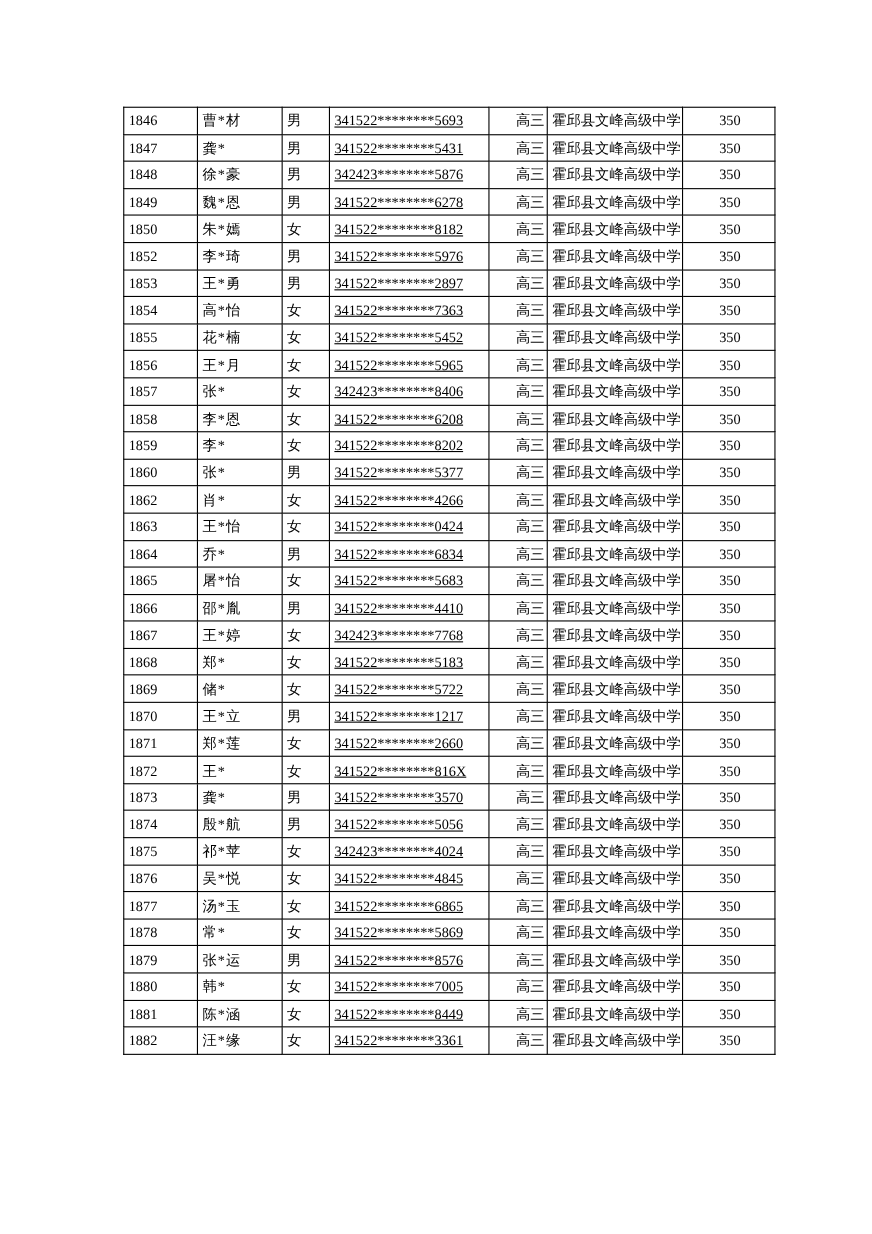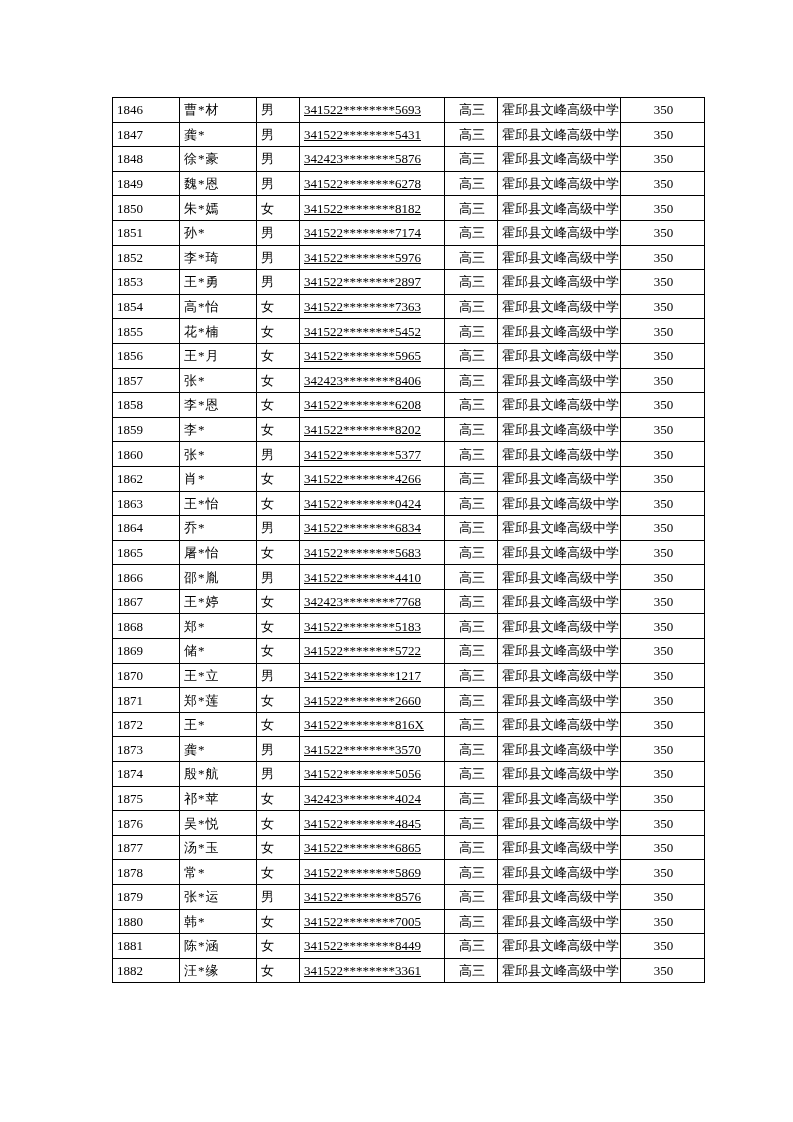--- a/index.html
+++ b/index.html
@@ -32,21 +32,21 @@
     line-height: 1;
     padding: 0 2px 0 4px;
     white-space: nowrap;
     overflow: hidden;
     vertical-align: middle;
   }
   td.col-serial { width: 60px; text-align: left; }
   td.col-name   { width: 70px; text-align: left; letter-spacing: 1px; }
   td.col-gender { width: 36px; text-align: left; }
   td.col-id     { width: 138px; text-align: left; font-size: 12.5px; text-decoration: underline; }
-  td.col-grade  { width: 46px; text-align: center; }
+  td.col-grade  { width: 46px; text-align: right; }
   td.col-school { width: 116px; text-align: left; font-size: 11px; padding: 0 1px; }
   td.col-score  { width: 77px; text-align: center; }
 </style>
 </head>
 <body>
 
 <div class="page">
   <table class="roster">
     <tbody id="roster-body">
         <tr>
@@ -88,29 +88,20 @@
         <tr>
           <td class="col-serial">1850</td>
           <td class="col-name">朱*嫣</td>
           <td class="col-gender">女</td>
           <td class="col-id">341522********8182</td>
           <td class="col-grade">高三</td>
           <td class="col-school">霍邱县文峰高级中学</td>
           <td class="col-score">350</td>
         </tr>
         <tr>
-          <td class="col-serial">1851</td>
-          <td class="col-name">孙*</td>
-          <td class="col-gender">男</td>
-          <td class="col-id">341522********7174</td>
-          <td class="col-grade">高三</td>
-          <td class="col-school">霍邱县文峰高级中学</td>
-          <td class="col-score">350</td>
-        </tr>
-        <tr>
           <td class="col-serial">1852</td>
           <td class="col-name">李*琦</td>
           <td class="col-gender">男</td>
           <td class="col-id">341522********5976</td>
           <td class="col-grade">高三</td>
           <td class="col-school">霍邱县文峰高级中学</td>
           <td class="col-score">350</td>
         </tr>
         <tr>
           <td class="col-serial">1853</td>

